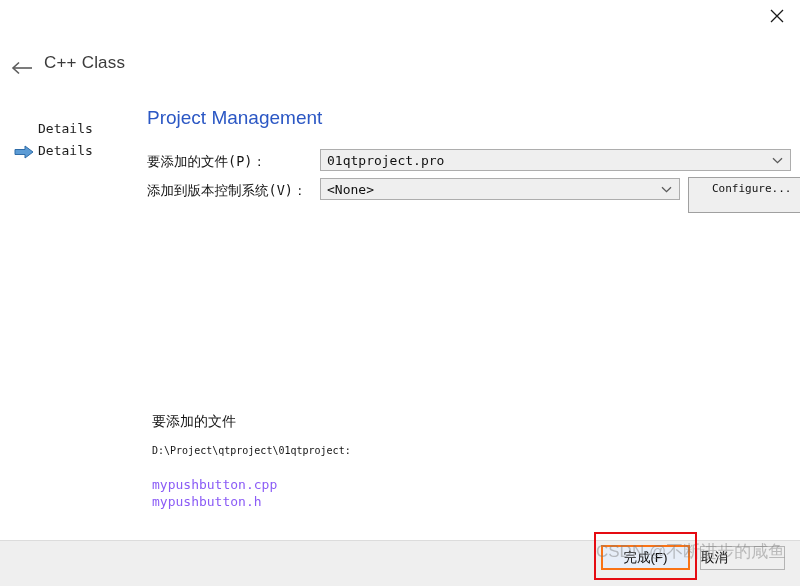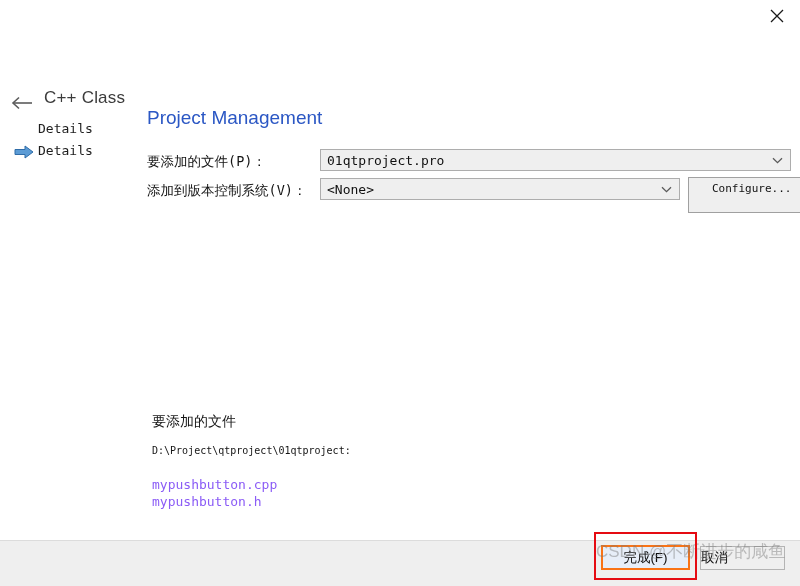--- a/index.html
+++ b/index.html
@@ -30,21 +30,21 @@
     align-items: center;
     justify-content: center;
     cursor: pointer;
   }
   .close-btn svg { display: block; }
 
   
   .wizard-header {
     position: absolute;
     left: 0; top: 48px;
-    width: 800px; height: 40px; margin-top: 35px;
+    width: 800px; height: 40px;
   }
   .back-arrow {
     position: absolute;
     left: 10px; top: 8px;
     width: 24px; height: 24px;
     cursor: pointer;
     display: flex;
     align-items: center;
     justify-content: center;
   }

